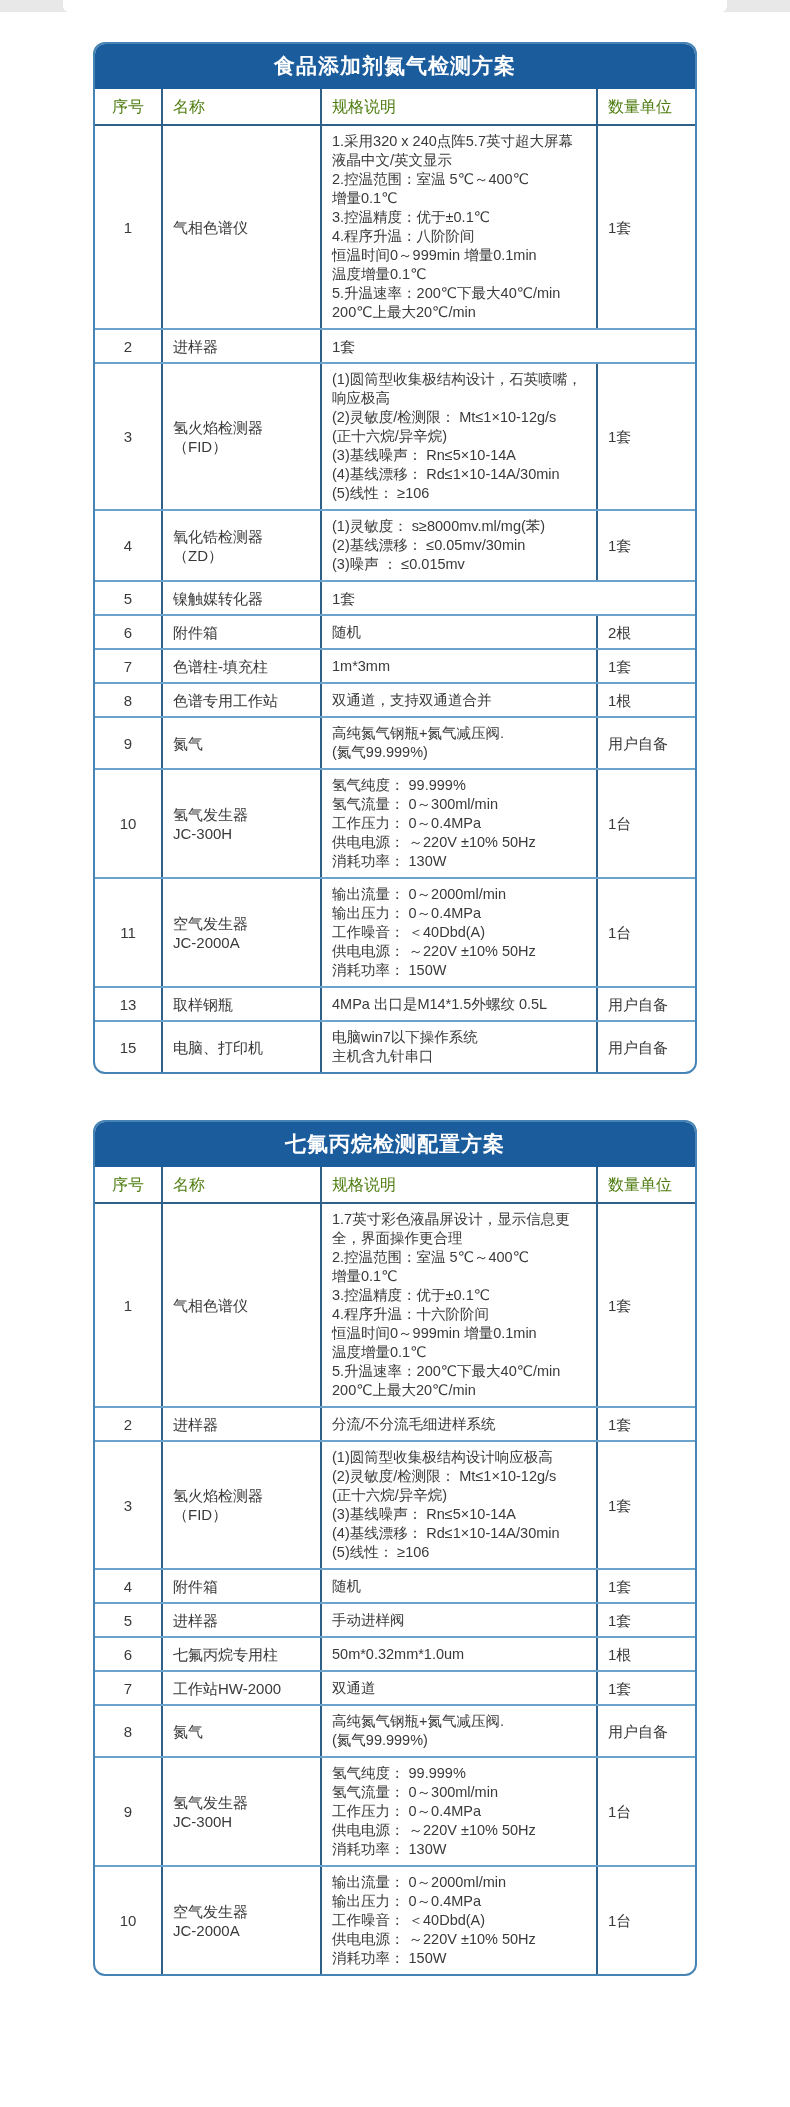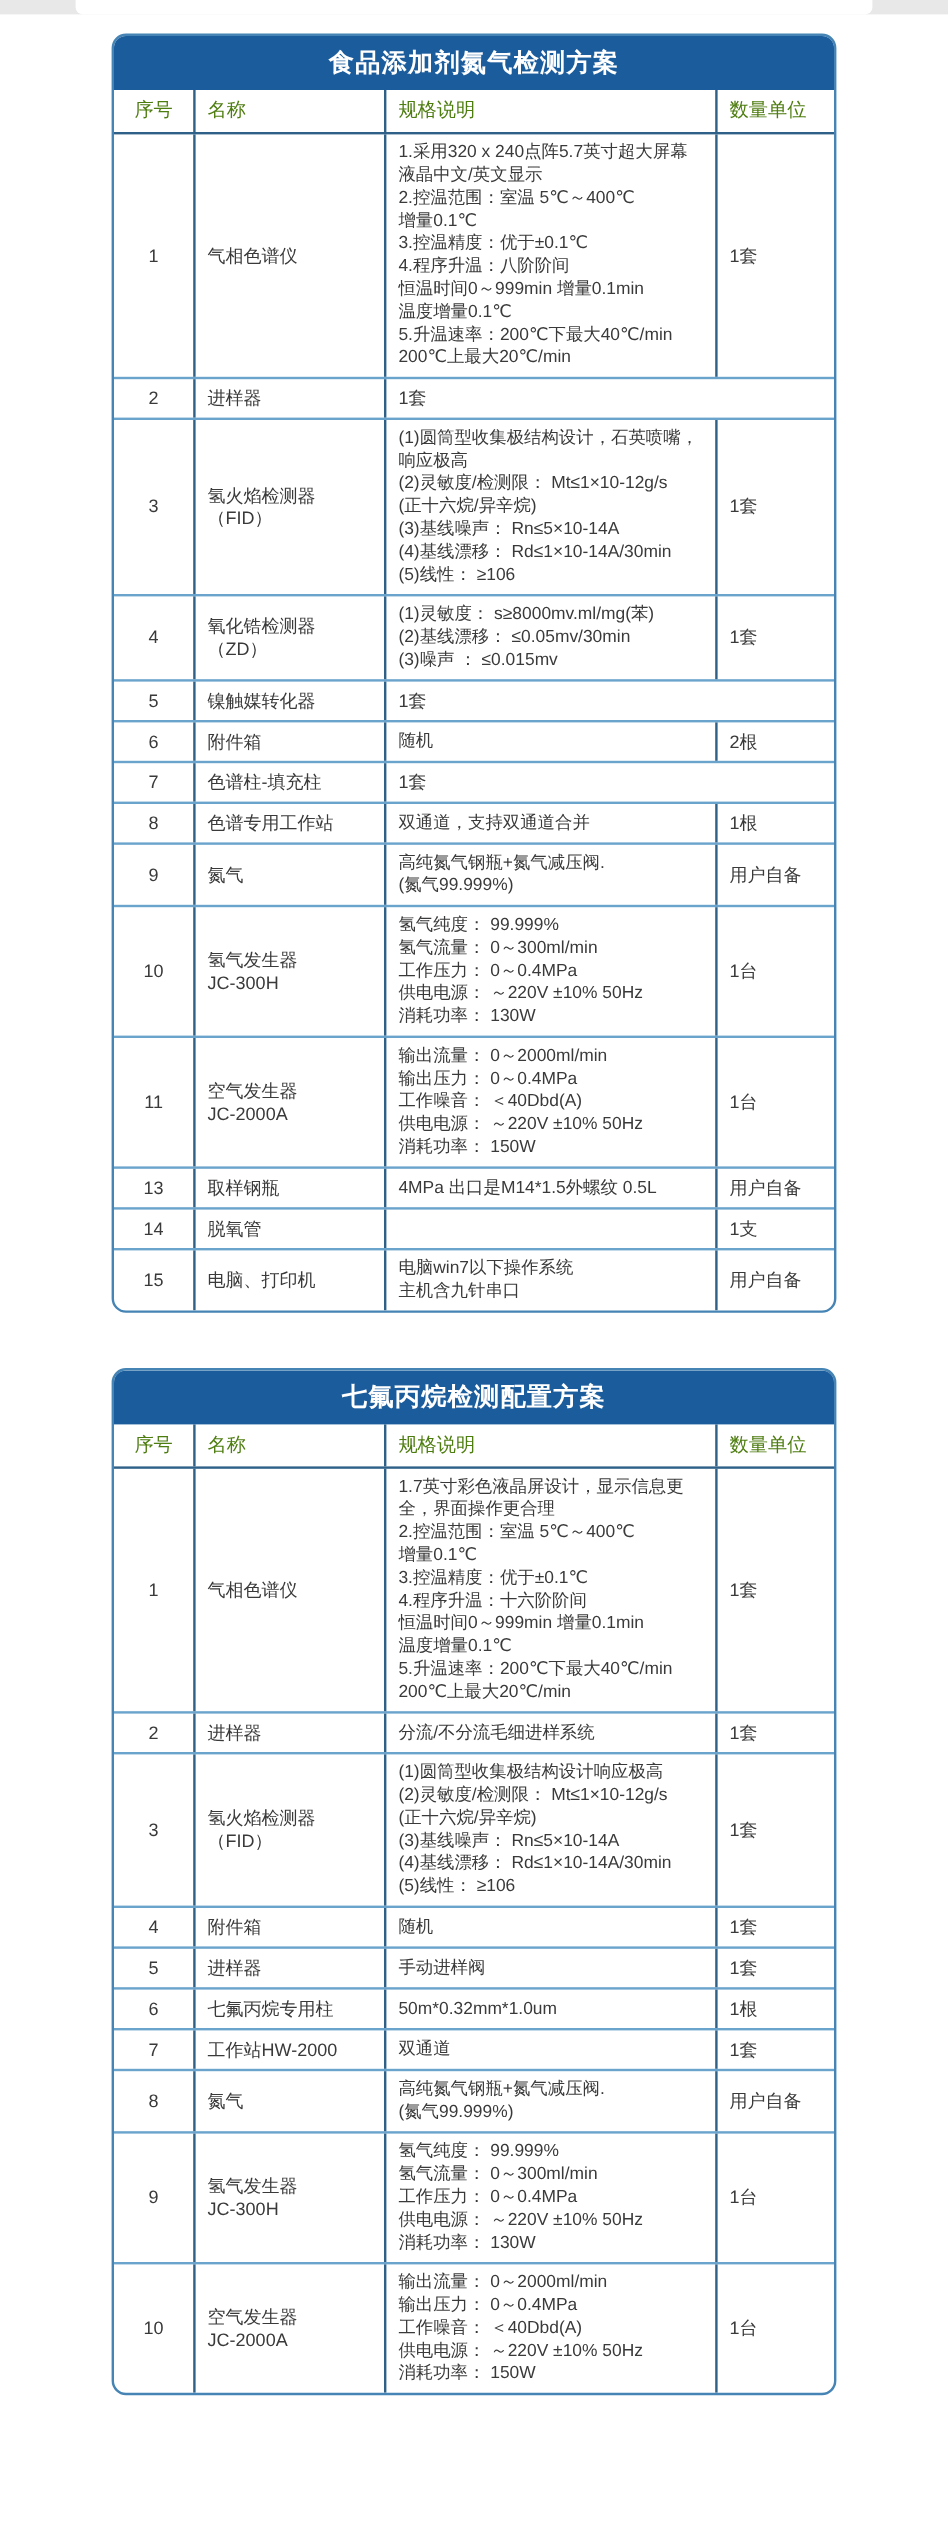--- a/index.html
+++ b/index.html
@@ -34,21 +34,21 @@
   }
   .tbl {
     width: 604px;
     margin: 0 auto;
     background: #ffffff;
     border: 2px solid #4584b4;
     border-radius: 12px;
     overflow: hidden;
   }
   .tbl + .tbl { margin-top: 46px; }
-  .tbl-wrap1 { margin-top: 16px; }
+  .tbl-wrap1 { margin-top: 30px; }
   .tbl-title {
     background: #1b5c9c;
     color: #ffffff;
     font-size: 21px;
     font-weight: bold;
     text-align: center;
     padding: 8px 0 9px;
     letter-spacing: 1px;
   }
   .row {
@@ -144,20 +144,21 @@
           </div>
           <div class="row">
             <div class="cell c-no">6</div>
             <div class="cell c-name">附件箱</div>
             <div class="cell c-spec">随机</div>
             <div class="cell c-qty">2根</div>
           </div>
           <div class="row">
             <div class="cell c-no">7</div>
             <div class="cell c-name">色谱柱-填充柱</div>
+            <div class="cell c-spec">1m*3mm</div>
             <div class="cell c-qty">1套</div>
           </div>
           <div class="row">
             <div class="cell c-no">8</div>
             <div class="cell c-name">色谱专用工作站</div>
             <div class="cell c-spec">双通道，支持双通道合并</div>
             <div class="cell c-qty">1根</div>
           </div>
           <div class="row">
             <div class="cell c-no">9</div>
@@ -186,26 +187,20 @@
 工作噪音： ＜40Dbd(A)
 供电电源： ～220V ±10% 50Hz
 消耗功率： 150W</div>
             <div class="cell c-qty">1台</div>
           </div>
           <div class="row">
             <div class="cell c-no">13</div>
             <div class="cell c-name">取样钢瓶</div>
             <div class="cell c-spec">4MPa 出口是M14*1.5外螺纹 0.5L</div>
             <div class="cell c-qty">用户自备</div>
-          </div>
-          <div class="row">
-            <div class="cell c-no">14</div>
-            <div class="cell c-name">脱氧管</div>
-            <div class="cell c-spec"></div>
-            <div class="cell c-qty">1支</div>
           </div>
           <div class="row">
             <div class="cell c-no">15</div>
             <div class="cell c-name">电脑、打印机</div>
             <div class="cell c-spec">电脑win7以下操作系统
 主机含九针串口</div>
             <div class="cell c-qty">用户自备</div>
           </div>
         </div>
       </section>

